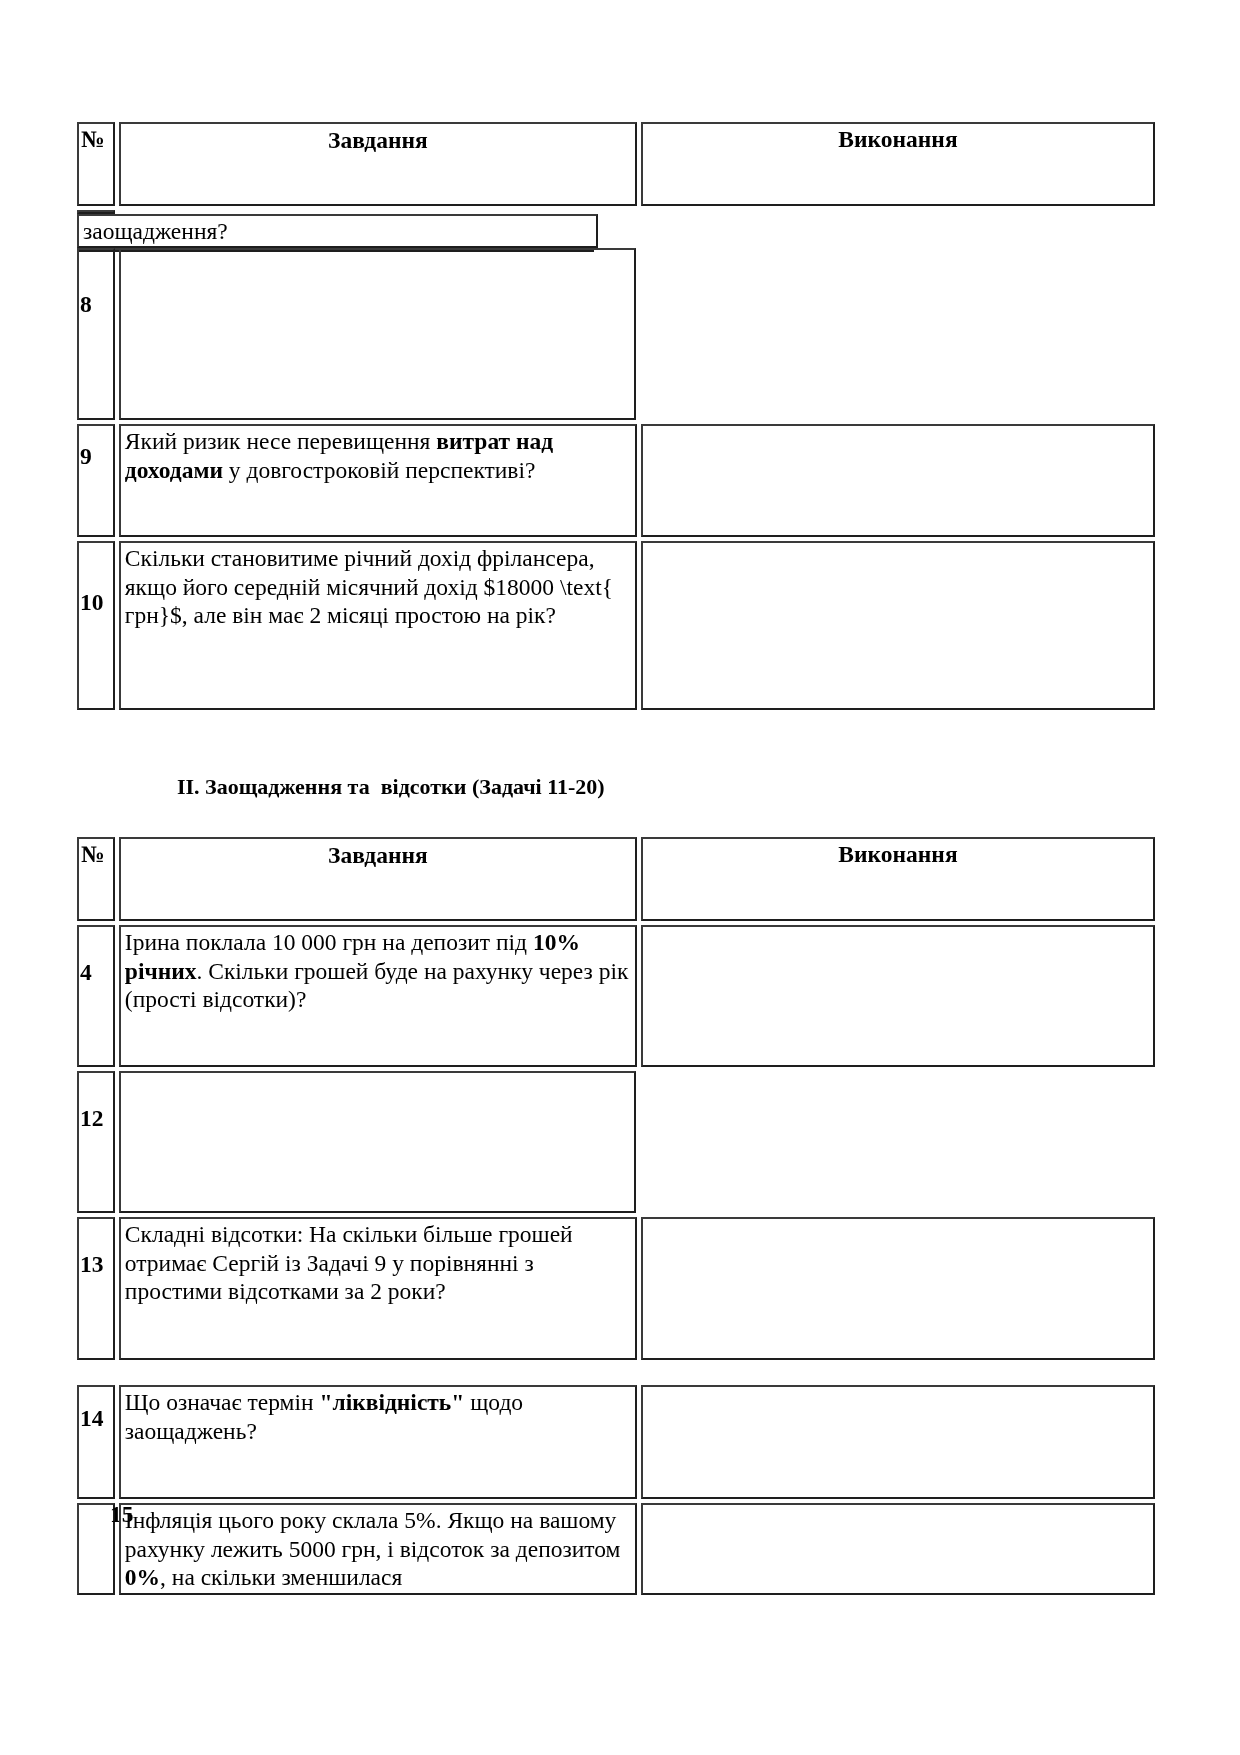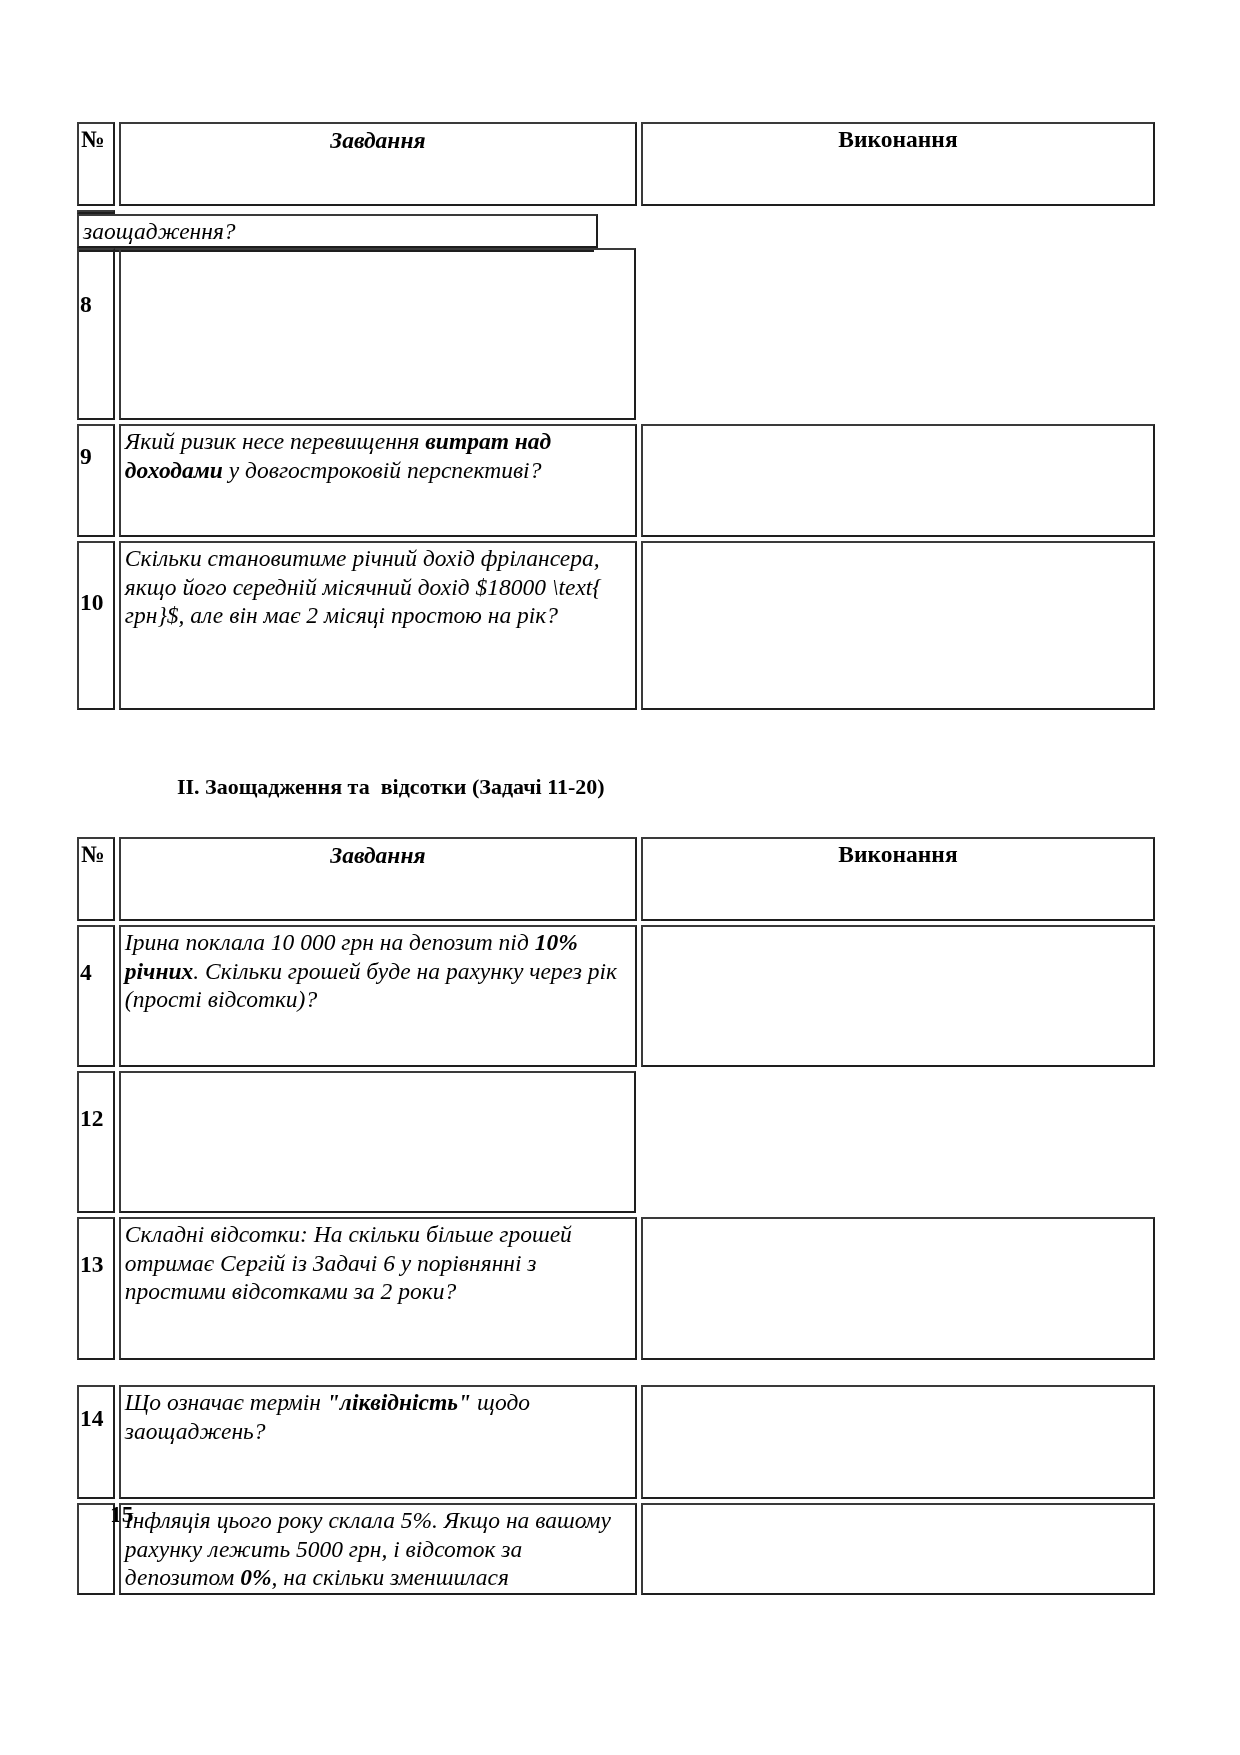--- a/index.html
+++ b/index.html
@@ -38,21 +38,21 @@
       border-left: 2px solid #3a3a3a;
       border-right: 2px solid #1e1e1e;
       border-bottom: 2px solid #1e1e1e;
       margin-right: 4px;
       position: relative;
       font-size: 23.5px;
       line-height: 28.5px;
     }
     .cell:last-child { margin-right: 0; }
     .c-num { width: 38px; }
-    .c-task { width: 521px; padding: 1px 4px 0 4px; font-style: italic; }
+    .c-task { width: 521px; padding: 1px 4px 0 4px; }
     .c-exec { width: 517px; }
     .num-text {
       position: absolute;
       left: 1px;
       top: 50%;
       transform: translateY(-50%);
       font-weight: bold;
       font-size: 23.5px;
     }
     .hdr {
@@ -156,21 +156,21 @@
       <div class="cell c-num">
         <span class="num-text" style="top:45px;transform:translateY(-50%);">12</span>
       </div>
       <div class="cell c-exec"></div>
     </div>
 
     <div class="row" style="height:143px;">
       <div class="cell c-num">
         <span class="num-text" style="top:45px;transform:translateY(-50%);text-align:right;">13</span>
       </div>
-      <div class="cell c-task"><span>Складні відсотки: На скільки більше грошей отримає Сергій із Задачі 6 у порівнянні з простими відсотками за 2 роки?</span></div>
+      <div class="cell c-task"><span>Складні відсотки: На скільки більше грошей отримає Сергій із Задачі 9 у порівнянні з простими відсотками за 2 роки?</span></div>
       <div class="cell c-exec"></div>
     </div>
 
     <div class="row" style="height:114px;margin-top:25px;">
       <div class="cell c-num">
         <span class="num-text" style="top:31px;transform:translateY(-50%);">14</span>
       </div>
       <div class="cell c-task"><span>Що означає термін </span><b>"ліквідність"</b><span> щодо заощаджень?</span></div>
       <div class="cell c-exec"></div>
     </div>

